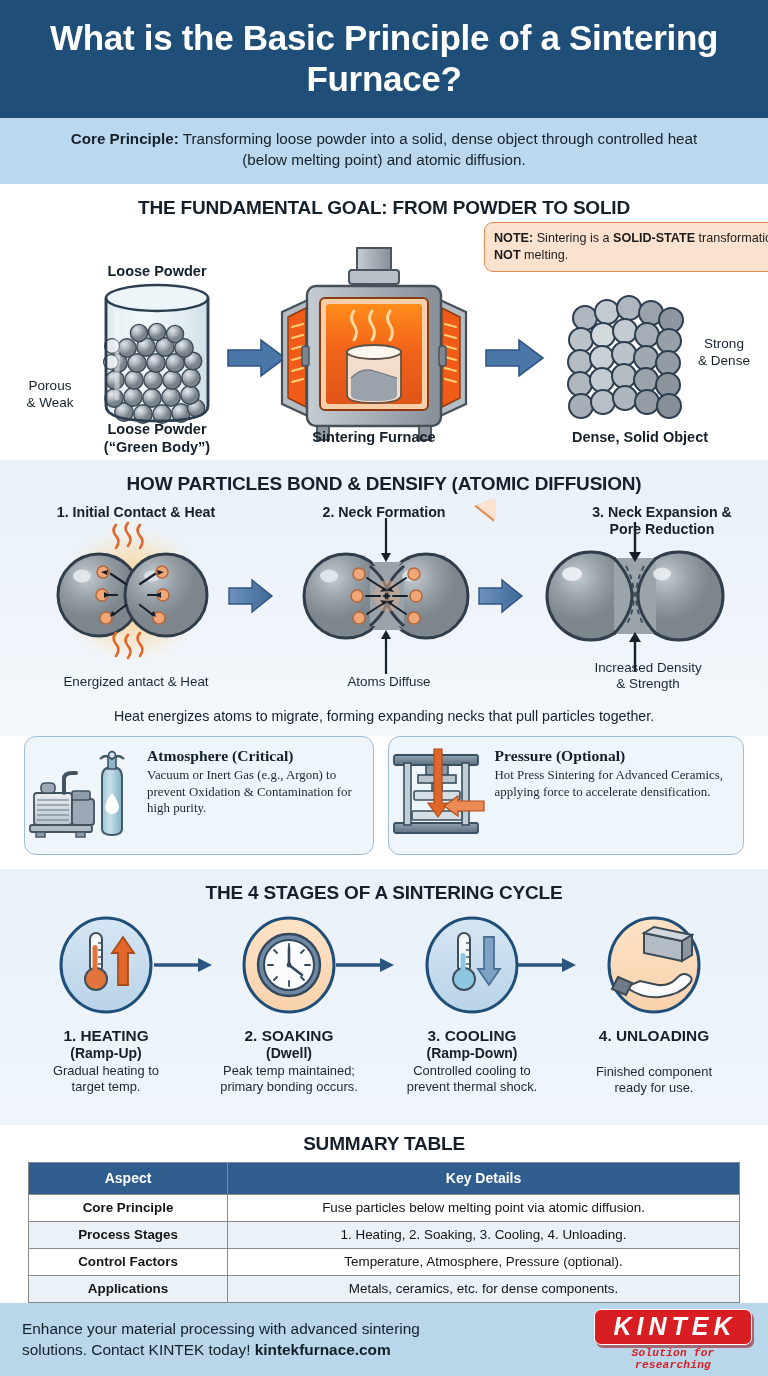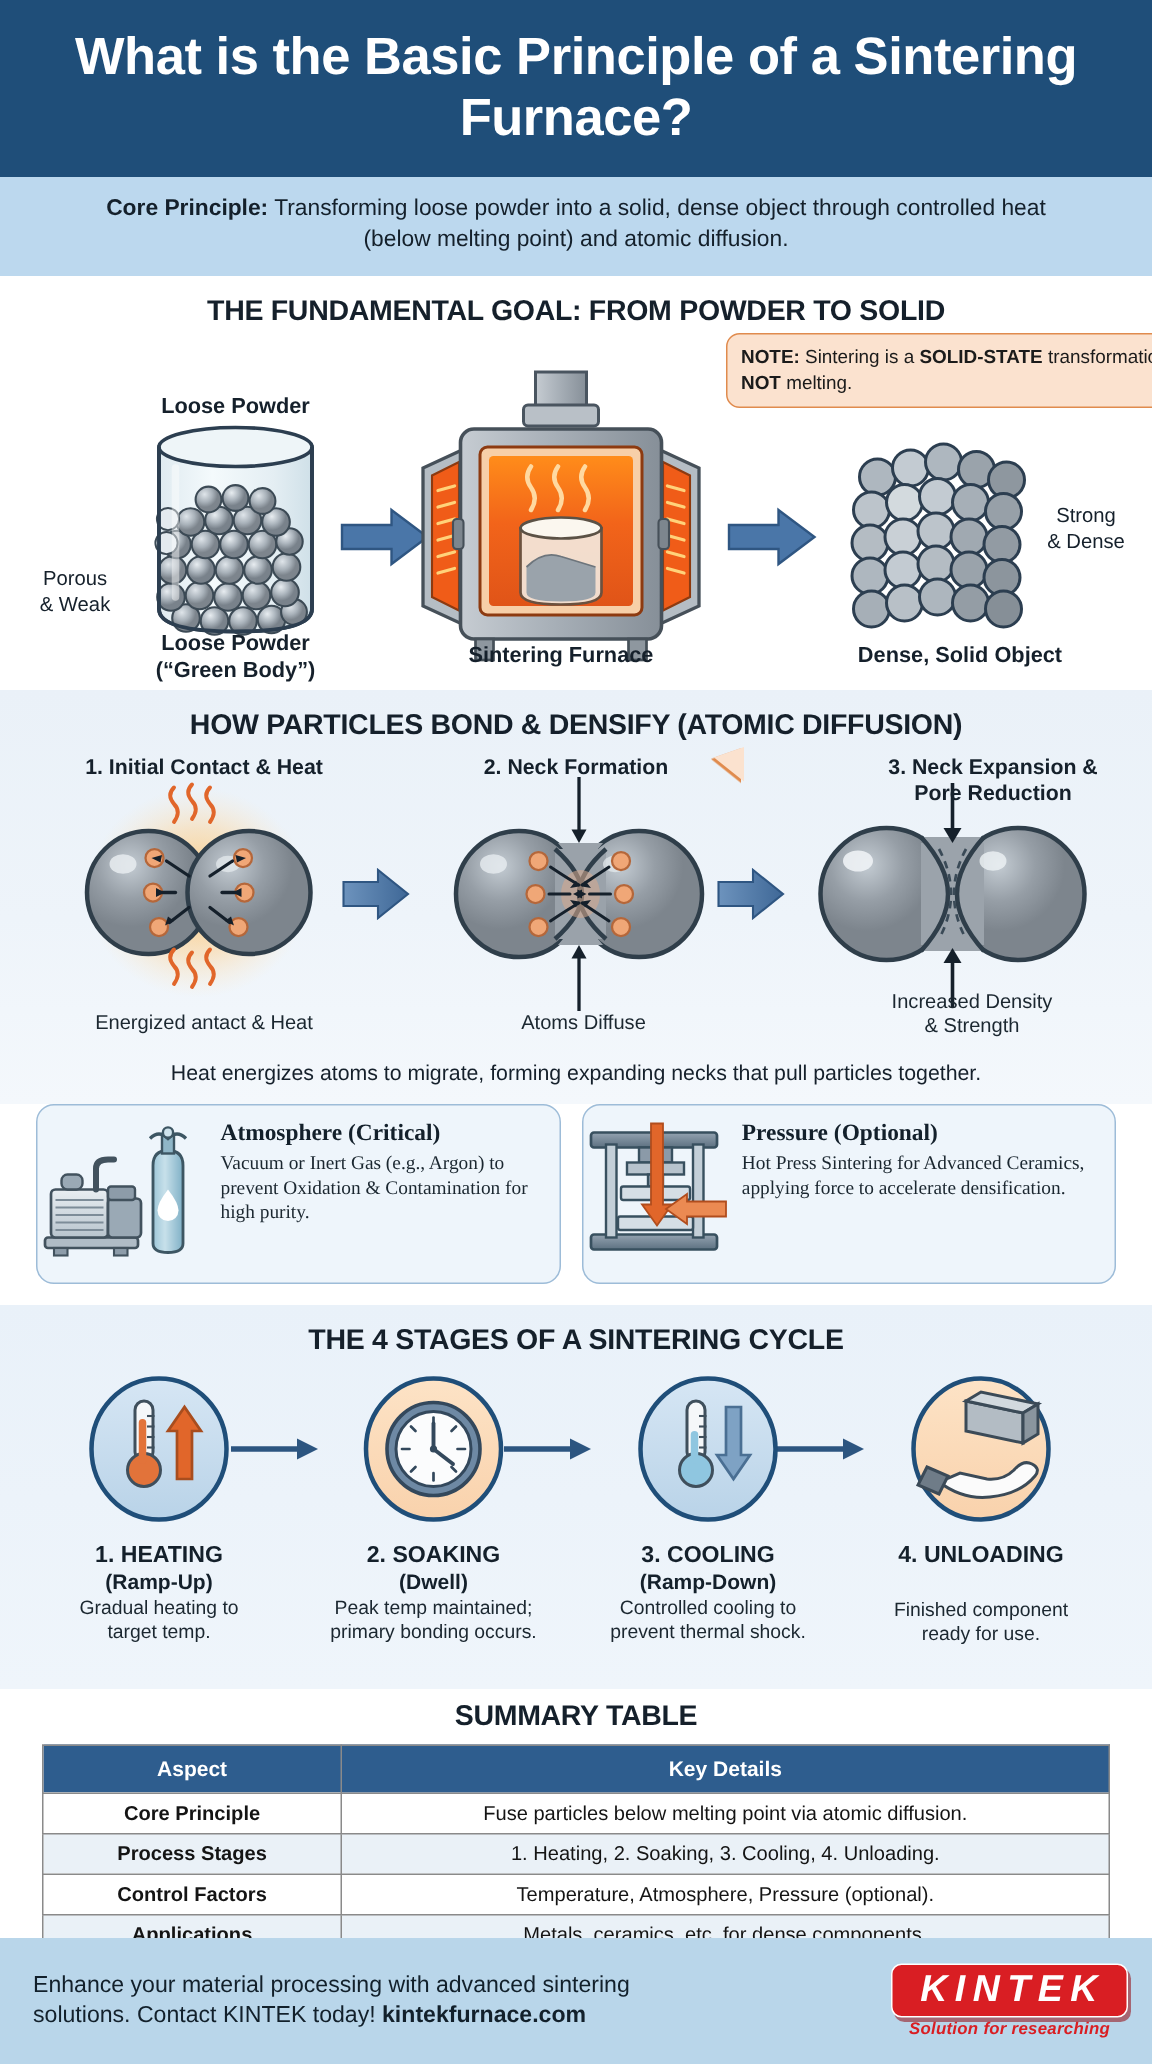--- a/index.html
+++ b/index.html
@@ -125,39 +125,39 @@
   thead th {
     background: #2e5d8e; color: #ffffff; font-weight: bold; font-size: 14px;
     padding: 7px 6px;
   }
   tbody td:first-child { font-weight: bold; width: 28%; }
   tbody tr:nth-child(odd) td:first-child  { background: #ffffff; }
   tbody tr:nth-child(even) td { background: #eaf1f7; }
 
   
   .footer {
-    position: absolute; left: 0; bottom: 0; width: 768px; height: 84px;
+    position: absolute; left: 0; bottom: 0; width: 768px; height: 73px;
     background: #b9d6ea;
     display: flex; align-items: center; justify-content: space-between;
     padding: 0 16px 0 22px;
   }
   .footer p { font-size: 15.4px; color: #12202b; line-height: 1.3; }
   .footer p b { font-weight: bold; }
   .logo { width: 158px; text-align: center; }
   .logo-badge {
     background: #d91e23; border-radius: 7px;
     color: #fff; font-weight: bold; font-style: italic;
     font-size: 25px; letter-spacing: 5px;
     padding: 2px 10px 3px 14px;
     box-shadow: 2px 3px 0 rgba(150,10,14,.55);
     border: 1.5px solid #fff;
   }
   .logo-tag {
     color: #d91e23; font-style: italic; font-weight: bold;
-    font-size: 11.2px; margin-top: 2px; letter-spacing: .2px;
+    font-size: 11.2px; margin-top: 2px; letter-spacing: .2px; font-family: Liberation Mono, monospace;
   }
 </style>
 </head>
 <body>
 
 <div class="page">
 
   <div class="header">
     <h1>What is the Basic Principle of a Sintering Furnace?</h1>
   </div>

